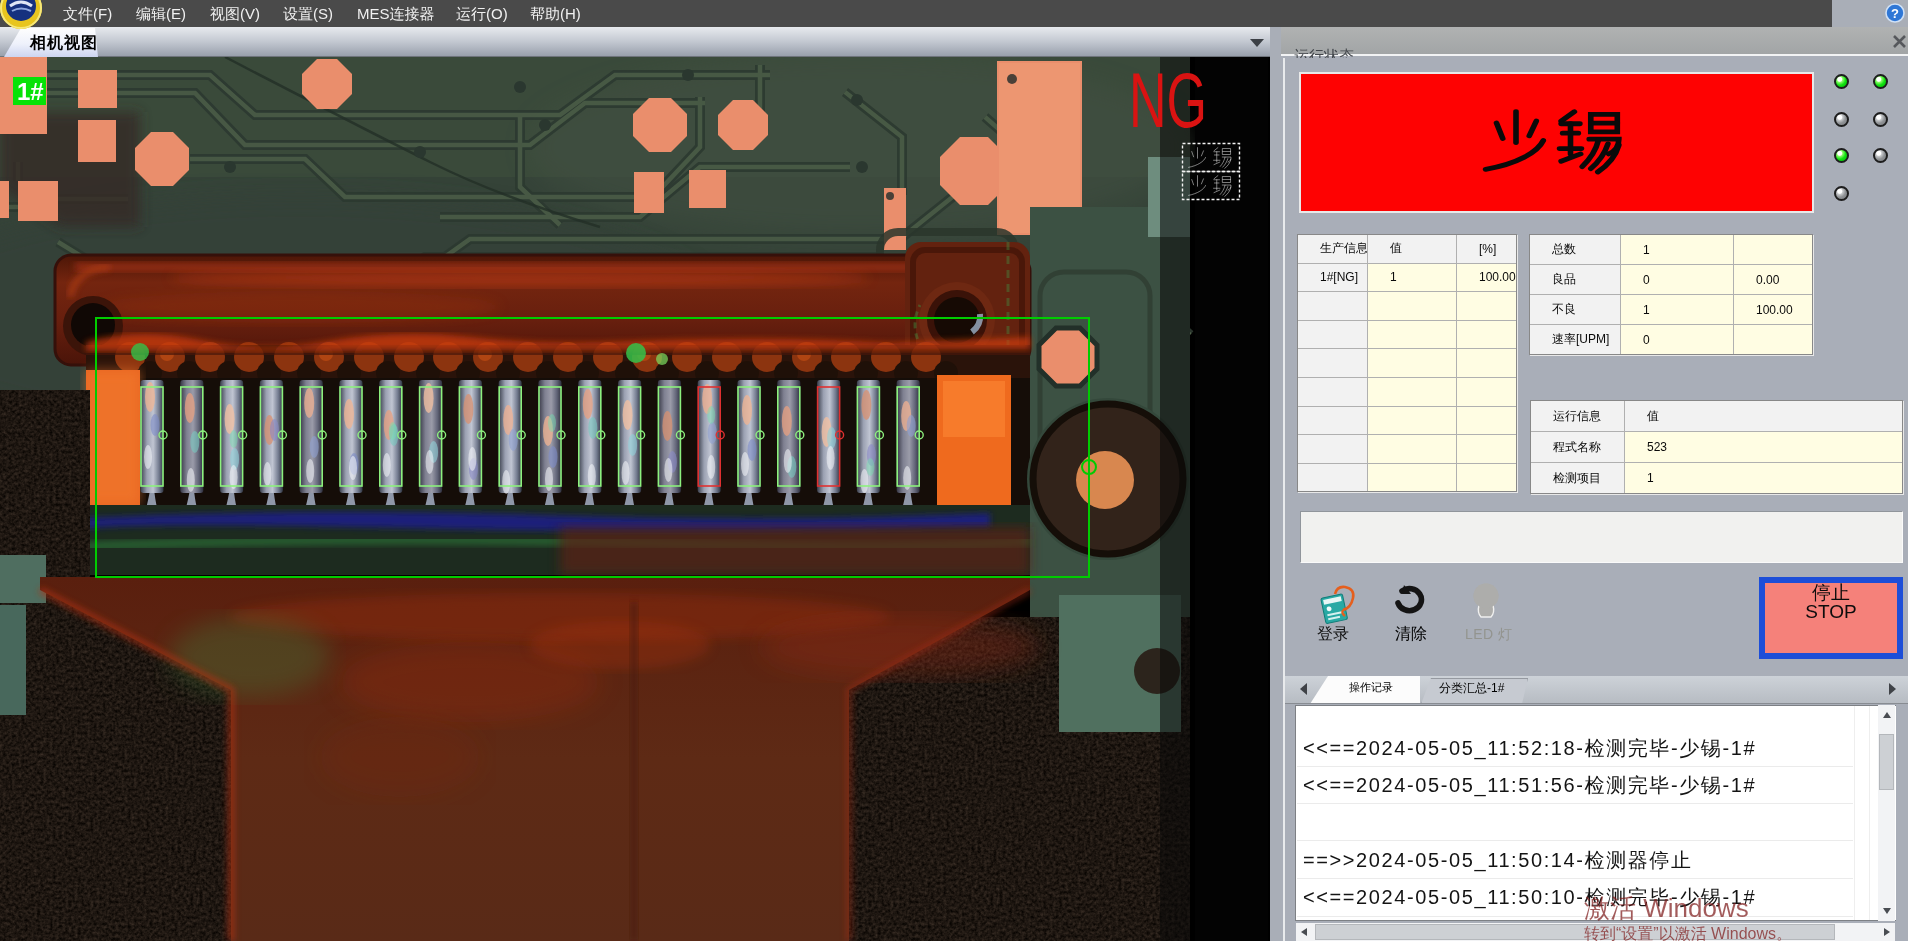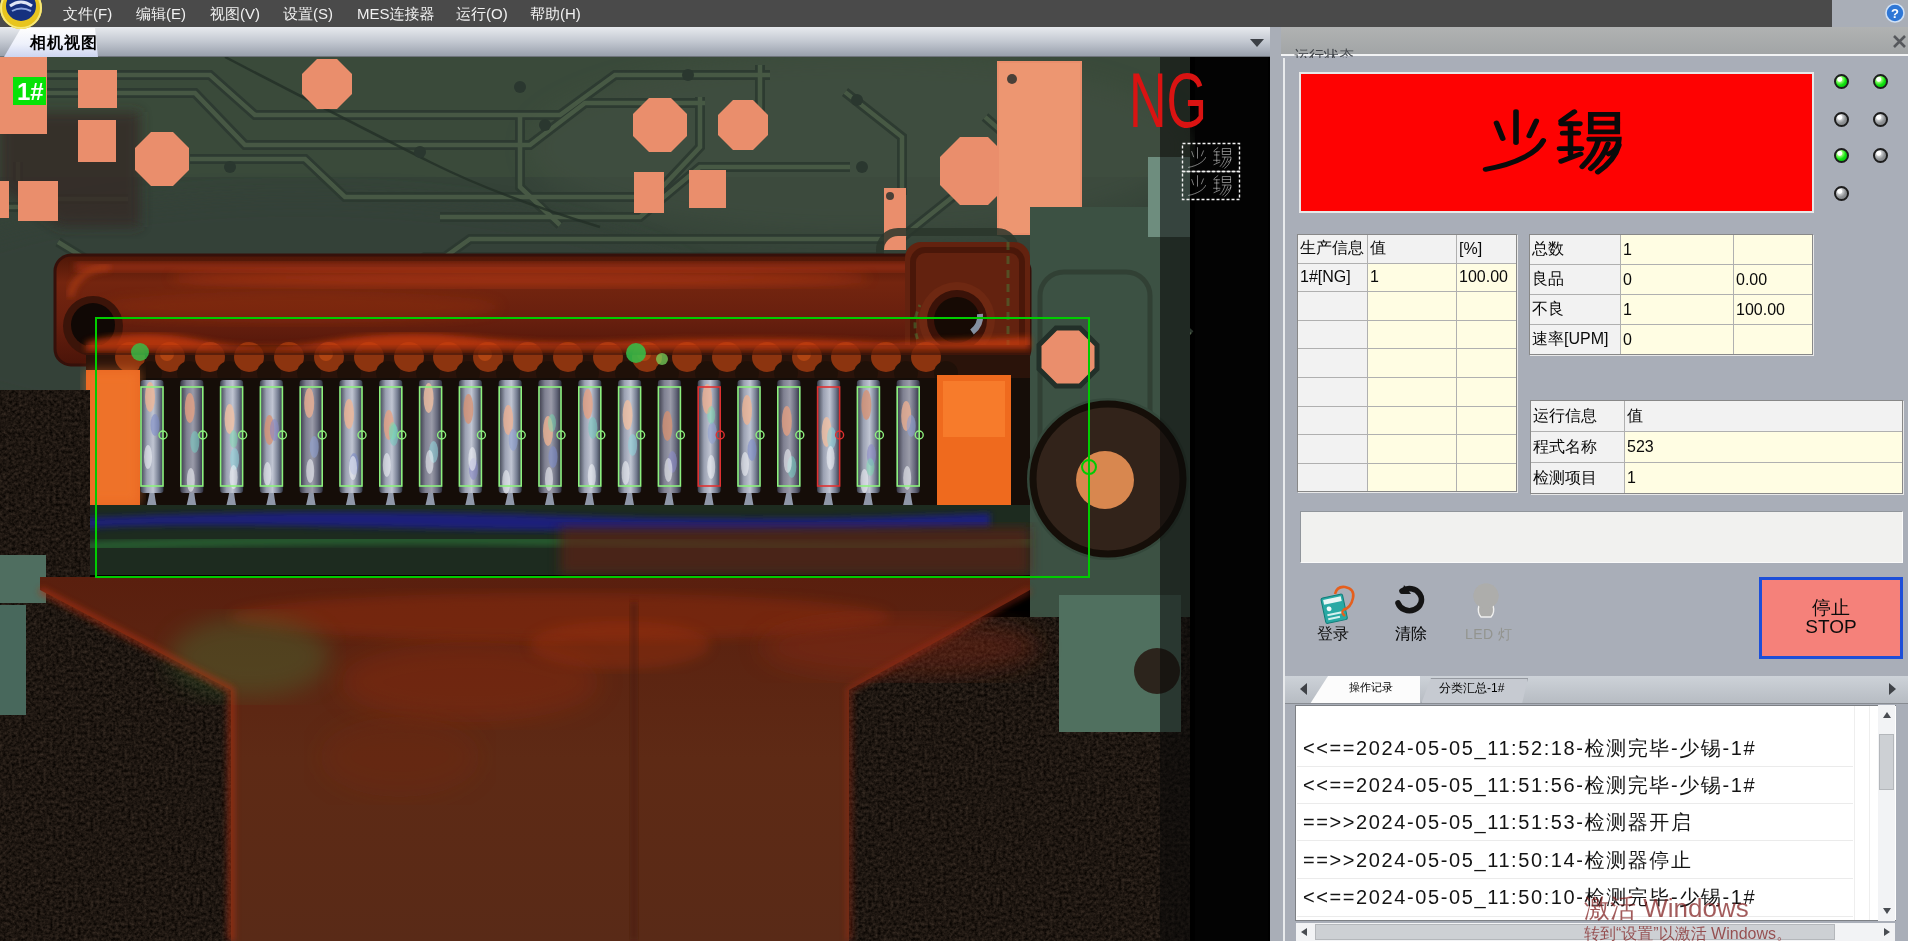--- a/index.html
+++ b/index.html
@@ -16,25 +16,25 @@
 #rpanel{position:absolute;left:1281px;top:27px;width:627px;height:914px;background:#a9aeb8;z-index:6}
 #rtitle{position:absolute;left:0;top:0;width:627px;height:29px;background:linear-gradient(#b0b2b2,#a2a5a6);
  border-bottom:2px solid #f2f3f4}
 #rtitle span{position:absolute;left:13px;top:20px;font-size:15px;color:#42464b}
 #rbody{position:absolute;left:2px;top:31px;width:625px;height:883px;background:#a9aeb8;border-left:2px solid #e8eaec}
 .led{position:absolute;width:15px;height:15px;border-radius:50%;border:2px solid #1d1d1d}
 .ledg{background:radial-gradient(circle at 34% 30%,#ffffff 0 2px,#8dfc6a 3px,#12e212 55%,#00b400)}
 .ledo{background:radial-gradient(circle at 34% 30%,#ffffff 0 2px,#c8cacc 3px,#909396 55%,#77797c)}
 .tbl{position:absolute;display:grid;gap:1px;background:#b0b0b0;border:1px solid #888;
  box-shadow:1px 1px 0 #e8e8e8}
-.tbl div{font-size:16px;color:#0a0a0a;padding-left:2px;display:flex;align-items:center;overflow:hidden;white-space:nowrap}
+.tbl div{font-size:12px;color:#0a0a0a;padding-left:22px;display:flex;align-items:center;overflow:hidden;white-space:nowrap}
 .lc{background:#f2f2f2}
 .vc{background:#fffde3}
-#stopbtn{position:absolute;left:474px;top:519px;width:144px;height:82px;background:#f5817a;border:3px solid #1d4ed8;
- text-align:center;font-size:19px;color:#0c0c0c;padding-top:18px;line-height:19px;letter-spacing:0px}
+#stopbtn{position:absolute;left:474px;top:519px;width:144px;height:82px;background:#f5817a;border:6px solid #1d4ed8;
+ text-align:center;font-size:19px;color:#0c0c0c;line-height:19px;letter-spacing:0px}
 #logbox{position:absolute;left:10px;top:647px;width:601px;height:216px;background:#fff;border:1px solid #7d8085;border-right:none}
 .logln{position:absolute;left:7px;width:560px;height:37px;line-height:37px;font-size:20px;color:#141414;white-space:nowrap;letter-spacing:1.6px}
 .logsep{position:absolute;left:1px;width:556px;height:1px;background:#ebebeb}
 .sb{position:absolute;background:#f2f3f5}
 .sbthumb{position:absolute;background:#cdd0d4;border:1px solid #b4b7bb}
 .wm{position:absolute;color:#7f1d1d;opacity:0.72;z-index:40}
 </style></head><body>
 <svg width="0" height="0" style="position:absolute">
 <defs>
 <g id="gshao" fill="none" stroke-linecap="round">
@@ -630,21 +630,20 @@
         <path d="M3 1 L10 7 L3 13 Z" fill="#3f4247"></path>
       </svg>
 <div class="abs" style="left:25px;top:618px;width:110px;height:28px;background:#fcfcfc;clip-path:polygon(18px 0,110px 0,110px 28px,0 28px);"></div>
 <div class="abs" style="left:64px;top:622px;font-size:11px;color:#000">操作记录</div>
 <div class="abs" style="left:136px;top:620px;width:107px;height:26px;background:#c6cad1;border:1px solid #9599a0;border-bottom:none;clip-path:polygon(10px 0,107px 0,101px 26px,0 26px)"></div>
 <div class="abs" style="left:154px;top:622px;font-size:12px;color:#000000">分类汇总-1#</div>
 <div class="abs" style="left:0;top:645px;width:625px;height:1px;background:#888c92"></div>
 <div id="logbox">
 <div class="logln" style="top:24px">&lt;&lt;==2024-05-05_11:52:18-检测完毕-少锡-1#</div>
 <div class="logln" style="top:61px">&lt;&lt;==2024-05-05_11:51:56-检测完毕-少锡-1#</div>
-<div class="logln" style="top:98px">==&gt;&gt;2024-05-05_11:51:53-检测器开启</div>
 <div class="logln" style="top:136px">==&gt;&gt;2024-05-05_11:50:14-检测器停止</div>
 <div class="logln" style="top:173px">&lt;&lt;==2024-05-05_11:50:10-检测完毕-少锡-1#</div>
 <div class="logsep" style="top:60px"></div>
 <div class="logsep" style="top:97px"></div>
 <div class="logsep" style="top:134px"></div>
 <div class="logsep" style="top:172px"></div>
 <div class="logsep" style="top:210px"></div>
 <div class="abs" style="left:558px;top:0;width:1px;height:214px;background:#eee"></div>
 <div class="abs" style="left:573px;top:0;width:1px;height:214px;background:#eee"></div>
 </div>

